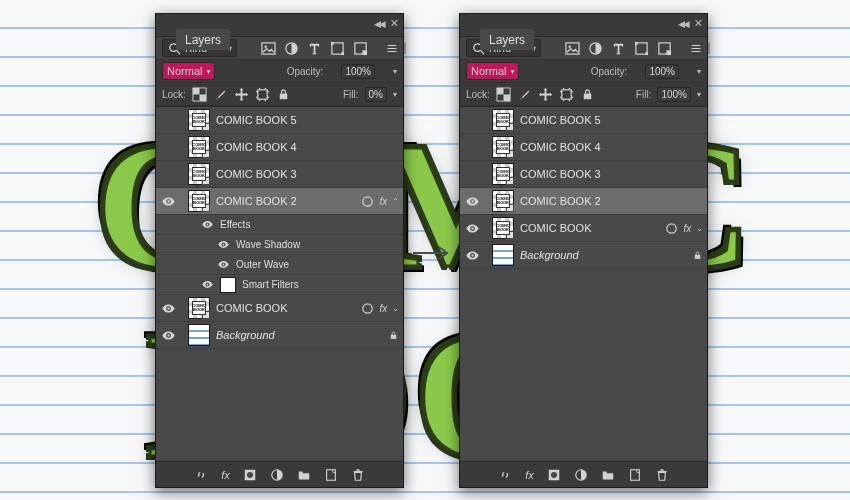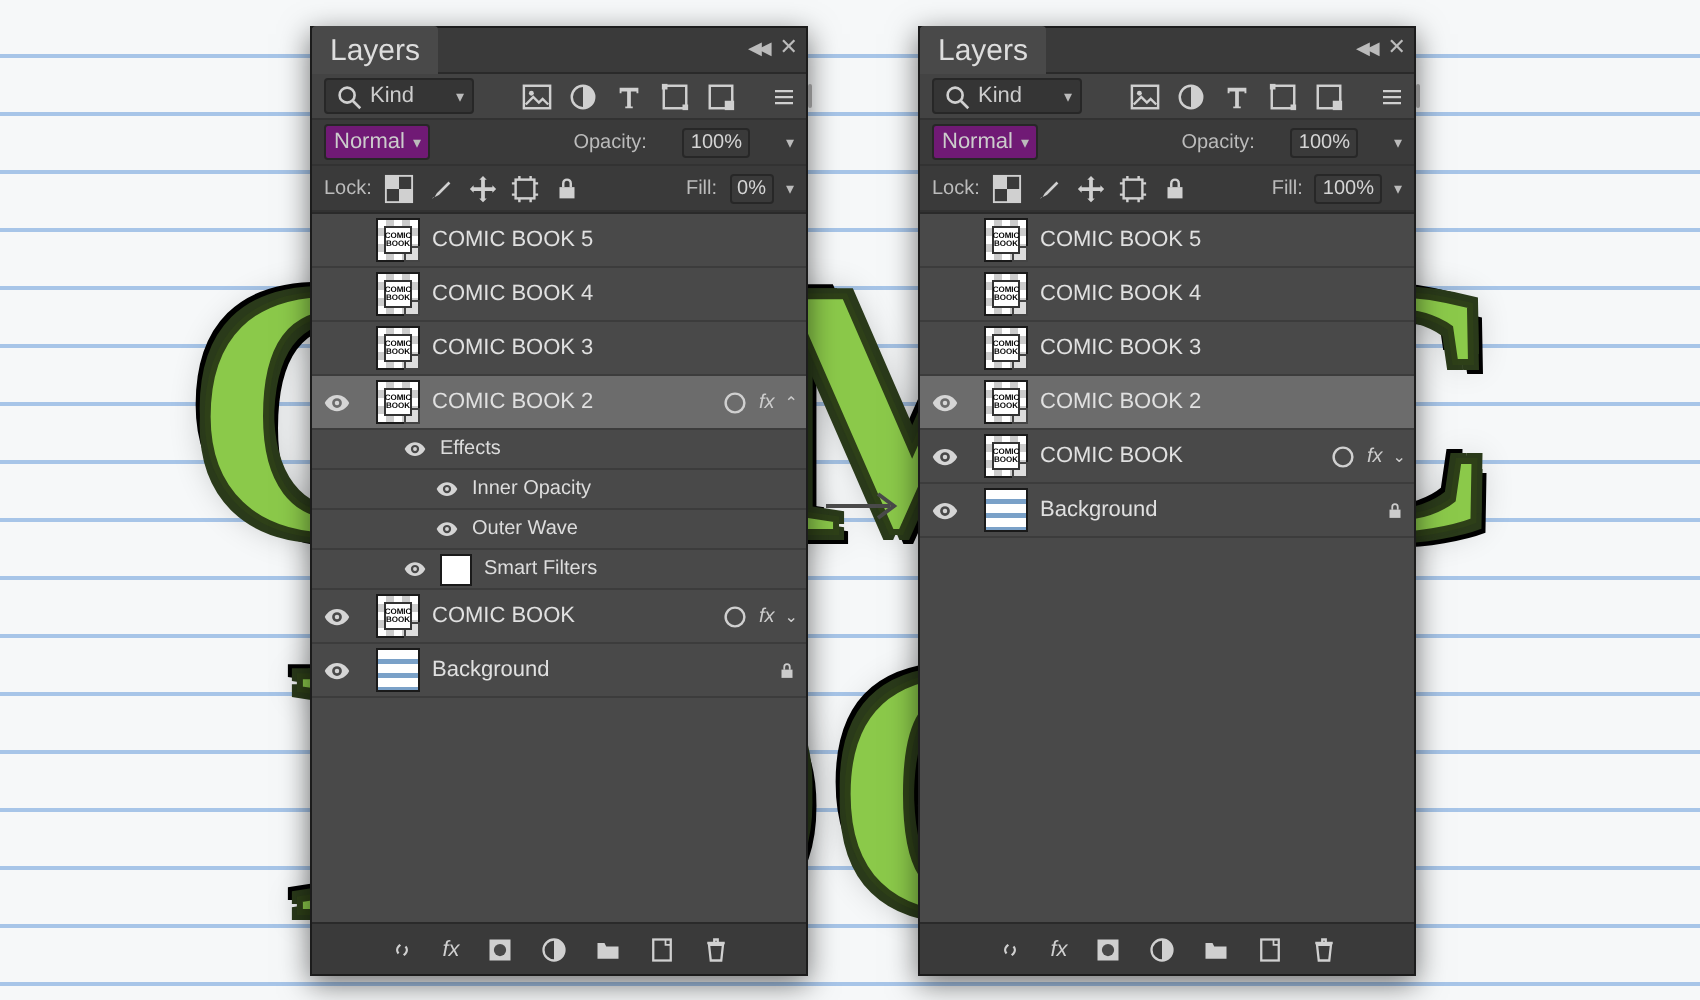--- a/index.html
+++ b/index.html
@@ -42,41 +42,41 @@
     display:flex; align-items:center; justify-content:center;
   }
   .arrow-between svg { width:100%; height:100%; }
 
   .tabbar {
     height: 23px; display: flex; align-items: flex-end; position: relative;
     background: #3a3a3a; border-bottom: 1px solid #2a2a2a;
   }
   .tabbar .tab {
     padding: 4px 9px 3px; background: #494949; border-top-left-radius:2px; border-top-right-radius:2px;
-    margin-left: 0; font-size: 15px; color: #ddd; position: relative; top:1px;
+    margin-left: 20px; font-size: 12px; color: #ddd; position: relative; top:14px;
   }
   .tabbar .controls { position: absolute; right: 4px; top: 3px; display: flex; gap: 6px; align-items:center; }
   .dbl-chevron { font-size: 9px; letter-spacing:-2px; color:#bbb; }
   .x-close { font-size: 11px; color:#bbb; cursor:default; }
 
   .row { display:flex; align-items:center; height:23px; padding:0 6px; gap:18px; border-bottom:1px solid #323232; }
   .filter-row { background:#434343; }
   .search-box {
     display:flex; align-items:center; background:#353535; border:1px solid #272727; border-radius:2px;
     height:18px; padding:0 4px; gap:3px;
   }
   .search-box input { background:transparent; border:none; color:#ccc; width:40px; font-size:11px; outline:none; }
   .sel-caret { font-size:8px; color:#bbb; }
   .spacer { flex:1; }
 
   .icon { width:15px; height:15px; display:inline-flex; align-items:center; justify-content:center; color:#d0d0d0; }
   .icon svg { width:100%; height:100%; }
   .filter-icons { display:flex; gap:8px; align-items:center; margin-left:6px;}
   .blend-row select, .blend-row .sel {
-    background:#701a75; border:1px solid #272727; color:#ccc; font-size:11px; height:18px;
+    background:#be185d; border:1px solid #272727; color:#ccc; font-size:11px; height:18px;
     padding:0 4px; border-radius:2px;
   }
   .blend-row .sel { display:inline-flex; align-items:center; gap:4px; }
   .lbl { color:#bbb; font-size:10px; }
   .valbox { background:#3a3a3a; border:1px solid #272727; padding:1px 3px; font-size:10px; border-radius:2px;}
 
   .lock-row { gap:6px;justify-content:flex-end; }
   .lock-icons { display:flex; gap:6px; align-items:center;}
 
   .layers-area { flex:1; overflow:hidden; background:#494949; border-top:1px solid #2a2a2a; border-bottom:1px solid #2a2a2a;}
@@ -98,21 +98,21 @@
     content:"COMIC BOOK"; position:absolute; inset:3px; background:#fff; border:1px solid #333;
     font-size:4px; display:flex; align-items:center; justify-content:center; text-align:center; line-height:1;
     white-space:pre-wrap;
   }
   .thumb .smart-badge{
     position:absolute; right:-1px; bottom:-1px; width:8px; height:8px; background:#ddd; border:1px solid #444;
   }
   .thumb.white { background:#fff; }
   .thumb.bg { background:linear-gradient(#fff,#fff 35%,#fff 65%,#7aa1c8 65%); background-size:100% 7px;}
   .lname { margin-left:6px; font-size:11px; color:#e0e0e0; flex:1; white-space:nowrap; overflow:hidden; text-overflow:ellipsis;}
-  .lname.italic { }
+  .lname.italic { font-style: italic; }
   .layer .tail { display:flex; align-items:center; gap:5px; color:#ccc; font-size:10px;}
   .fx { font-style:italic; }
   .collapse-caret { font-size:8px; }
 
   .sublayer { height:20px; padding-left: 44px; display:flex; align-items:center; gap:6px; border-bottom:1px solid #3c3c3c;}
   .sublayer.deeper { padding-left: 60px; }
   .sublayer .vis{ width:14px; }
   .subname{ font-size:10px; color:#ddd; }
   .filter-slider-ico{ display:flex; flex-direction:column; gap:1px;}
   .filter-slider-ico span{ width:10px; height:1px; background:#ccc; display:block;}
@@ -362,21 +362,21 @@
           </svg>
         </span>
       <span class="subname">Effects</span>
     </div>
     <div class="sublayer deeper">
       <span class="vis">
           <svg class="eye" viewBox="0 0 16 16" style="width:11px;height:11px">
             <use href="#i-eye"></use>
           </svg>
         </span>
-      <span class="subname">Inner Opacity</span>
+      <span class="subname">Wave Shadow</span>
     </div>
     <div class="sublayer deeper">
       <span class="vis">
           <svg class="eye" viewBox="0 0 16 16" style="width:11px;height:11px">
             <use href="#i-eye"></use>
           </svg>
         </span>
       <span class="subname">Outer Wave</span>
     </div>
     <div class="sublayer">

